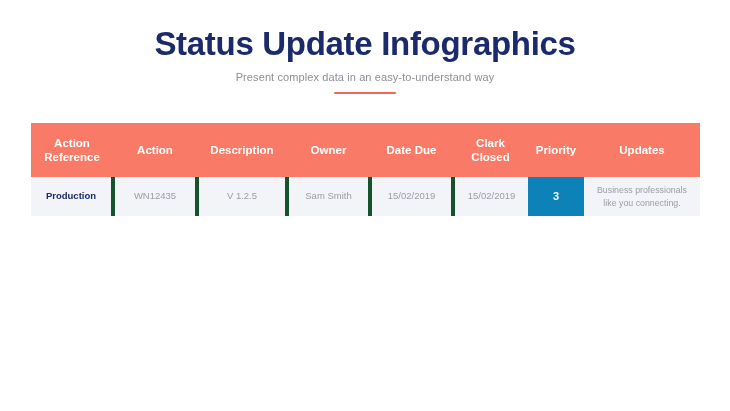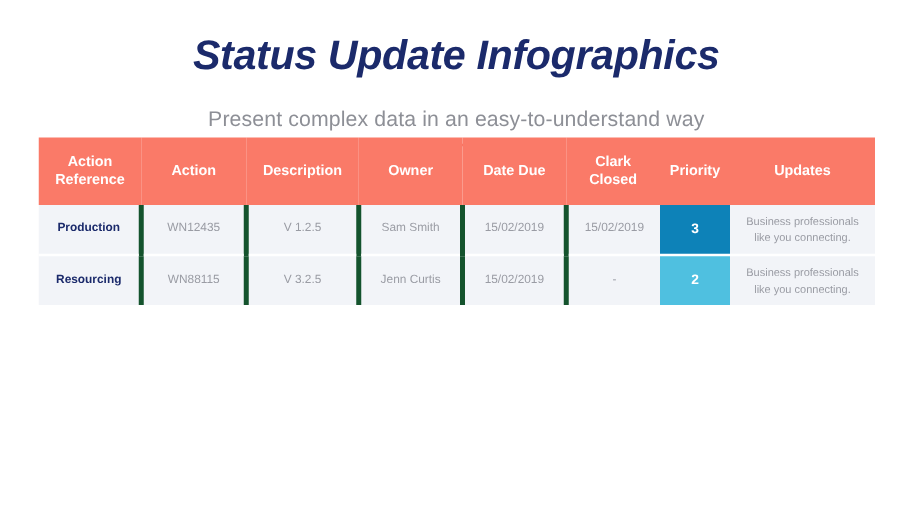--- a/index.html
+++ b/index.html
@@ -26,41 +26,40 @@
     padding-top: 26px;
     text-align: center;
   }
   .slide-title {
     font-size: 33px;
     font-weight: bold;
     color: #1b2a6b;
     letter-spacing: -0.3px;
     line-height: 1.12;
     margin: 0;
-    font-style: italic;
   }
   .slide-subtitle {
-    font-size: 17px;
+    font-size: 11px;
     color: #8d8f96;
-    margin-top: 23px;
+    margin-top: 8px;
     letter-spacing: 0.1px;
   }
   .title-rule {
     width: 62px;
     height: 2.5px;
     background: #f2675a;
     margin: 9px auto 0 auto;
     border-radius: 2px;
   }
 
   
   .table-wrap {
     position: absolute;
     left: 31px;
-    top: 110px;
+    top: 123px;
     width: 669px;
   }
   table.status-table {
     width: 669px;
     border-collapse: collapse;
     table-layout: fixed;
   }
   table.status-table th,
   table.status-table td {
     padding: 0;
@@ -173,27 +172,17 @@
           <tr>
             <td class="ref-cell">Production</td>
             <td>WN12435</td>
             <td>V 1.2.5</td>
             <td>Sam Smith</td>
             <td>15/02/2019</td>
             <td class="no-sep">15/02/2019</td>
             <td class="priority-cell" style="background-color: rgb(13, 130, 184);">3</td>
             <td class="updates-cell"><span>Business professionals</span><br><span>like you connecting.</span></td>
           </tr>
-          <tr>
-            <td class="ref-cell">Resourcing</td>
-            <td>WN88115</td>
-            <td>V 3.2.5</td>
-            <td>Jenn Curtis</td>
-            <td>15/02/2019</td>
-            <td class="no-sep">-</td>
-            <td class="priority-cell" style="background-color: rgb(79, 192, 224);">2</td>
-            <td class="updates-cell"><span>Business professionals</span><br><span>like you connecting.</span></td>
-          </tr>
         </tbody>
     </table>
   </div>
 
 </div>
 
 </body></html>

